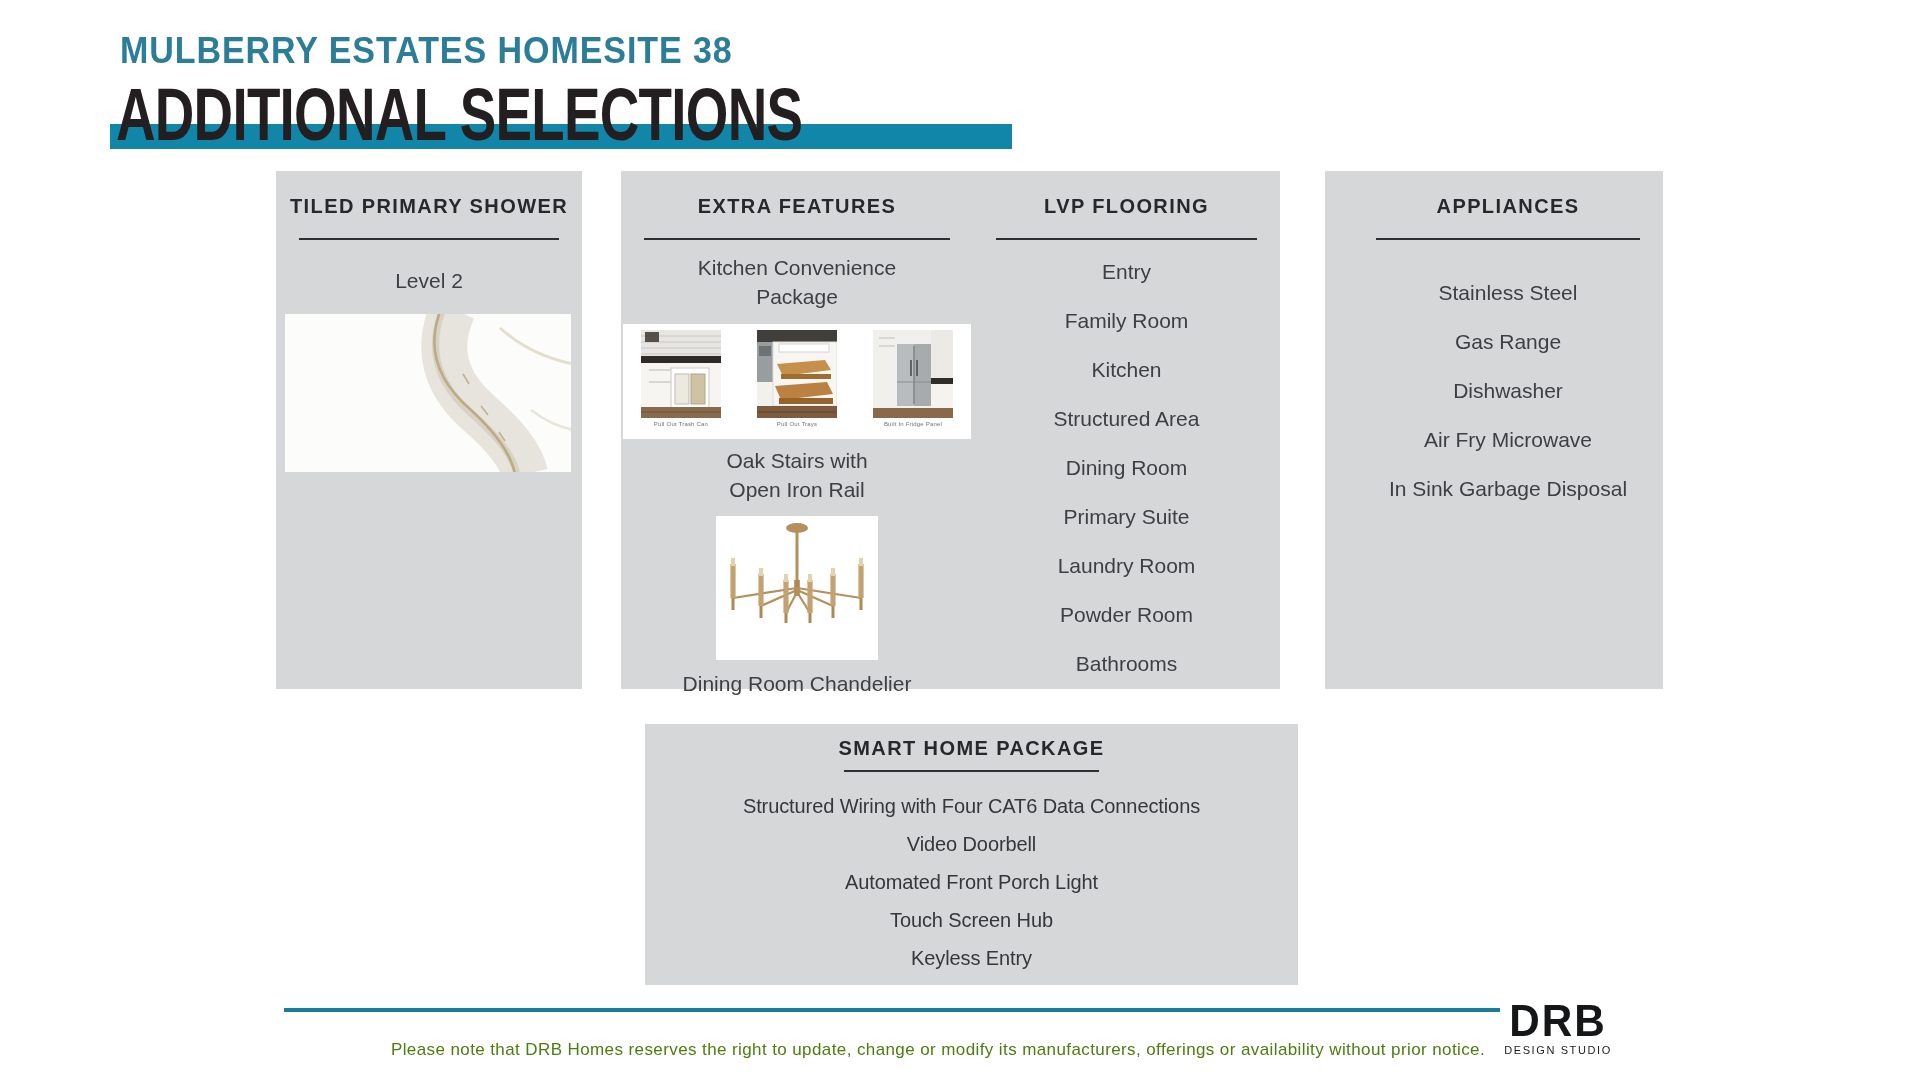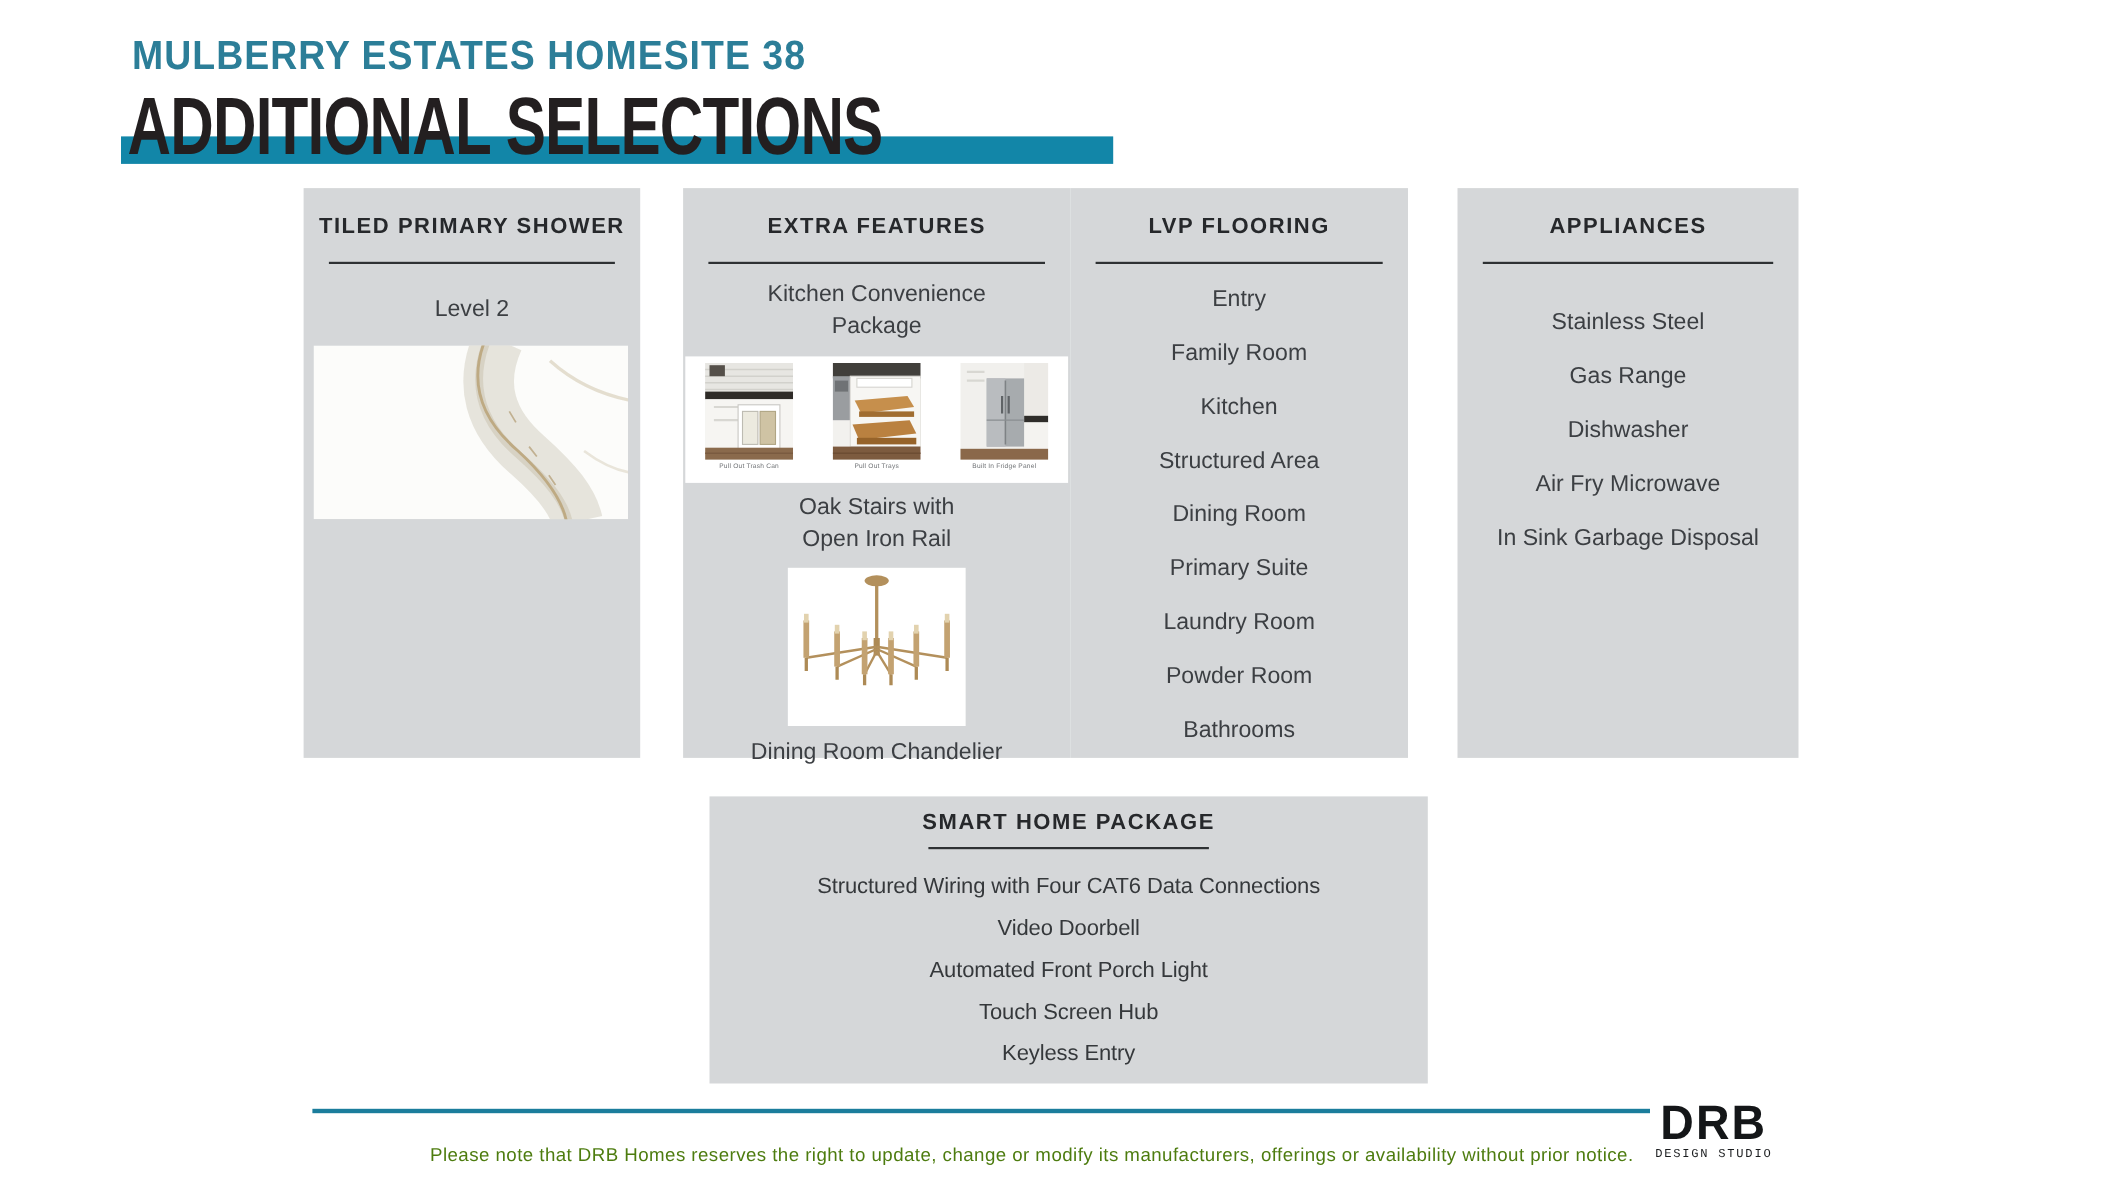--- a/index.html
+++ b/index.html
@@ -74,21 +74,21 @@
     font-size:17px;color:#4d7c0f;letter-spacing:.4px;
   }
   .drb-logo{
     position:absolute;left:1502px;top:1000px;width:112px;text-align:center;
   }
   .drb-mark{
     font-size:44px;font-weight:700;color:#141618;letter-spacing:2px;line-height:42px;
     transform:scaleX(.96);transform-origin:center top;
   }
   .drb-sub{
-    margin-top:2px;font-family:Liberation Mono, monospace;font-size:11px;
+    margin-top:2px;font-family:Liberation Sans, sans-serif;font-size:11px;
     letter-spacing:1.6px;color:#1a1c1e;white-space:nowrap;
   }
   .mls-watermark{
     position:absolute;left:2px;top:1093px;display:flex;align-items:center;
   }
   .mls-watermark svg{width:40px;height:34px;}
   .mls-text{
     font-family:"Liberation Serif", serif;font-size:19px;color:#0e0f10;
     margin-left:-7px;font-weight:500;
   }
@@ -223,21 +223,21 @@
     <div class="item">Kitchen</div>
     <div class="item">Structured Area</div>
     <div class="item">Dining Room</div>
     <div class="item">Primary Suite</div>
     <div class="item">Laundry Room</div>
     <div class="item">Powder Room</div>
     <div class="item">Bathrooms</div>
   </div>
 </div>
 
-<div class="card" style="left:1325px;width:310px;">
+<div class="card" style="left:1325px;width:310px;padding-left:28px;">
   <div class="card-heading">APPLIANCES</div>
   <hr class="heading-rule">
   <div class="list appliances">
     <div class="item">Stainless Steel</div>
     <div class="item">Gas Range</div>
     <div class="item">Dishwasher</div>
     <div class="item">Air Fry Microwave</div>
     <div class="item">In Sink Garbage Disposal</div>
   </div>
 </div>

